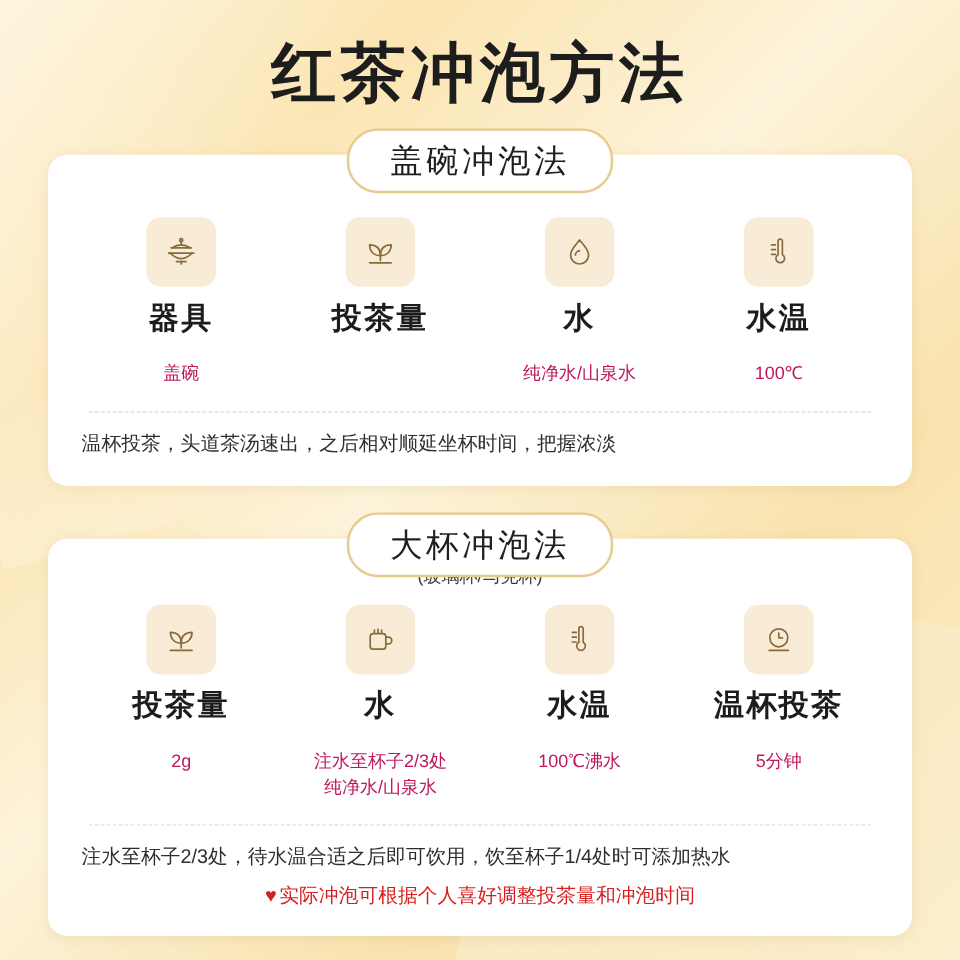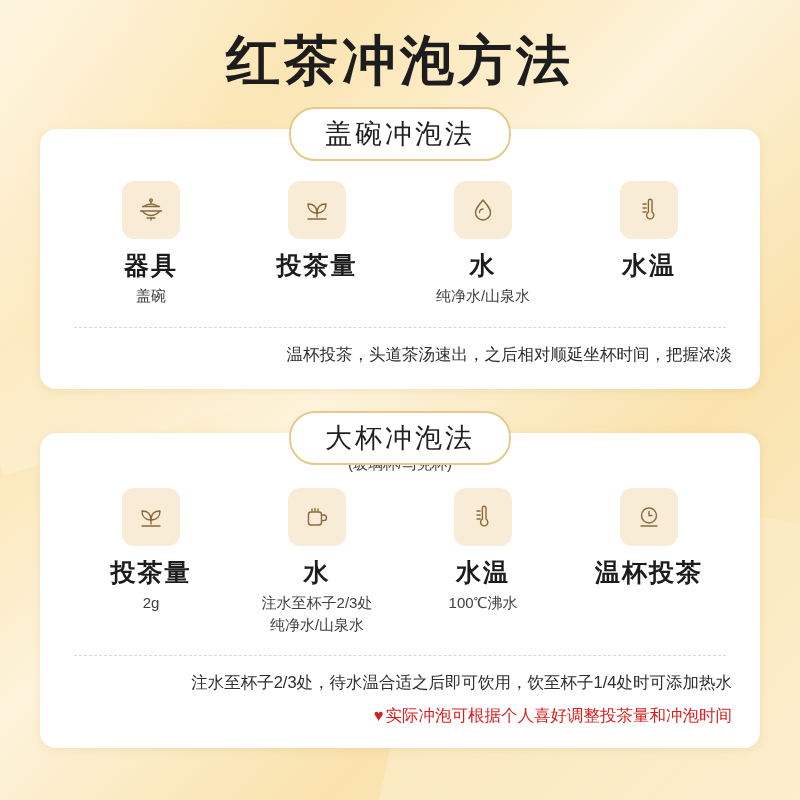--- a/index.html
+++ b/index.html
@@ -113,39 +113,39 @@
   .item-label {
     font-family: "Liberation Serif", serif;
     font-weight: bold;
     font-size: 25px;
     letter-spacing: 2px;
     color: #1c1c1c;
     line-height: 1.2;
   }
   .item-value {
     font-size: 15px;
-    color: #404040;
-    margin-top: 4px;
+    color: #be185d;
+    margin-top: 20px;
     line-height: 1.45;
     white-space: pre-line;
   }
   .divider {
     border: none;
     border-top: 1px dashed #d8d8d8;
     margin: 20px 10px 0 10px;
   }
   .footer-note {
-    text-align: right;
+    text-align: left;
     font-size: 16.5px;
     color: #2e2e2e;
     padding: 14px 4px 4px 4px;
     line-height: 1.5;
   }
   .footer-warn {
-    text-align: right;
+    text-align: center;
     font-size: 16.5px;
     color: #d81f1f;
     padding: 4px 4px 2px 4px;
     line-height: 1.5;
   }
   .heart {
     color: #d81f1f;
     margin-right: 2px;
   }
 </style>
@@ -207,20 +207,21 @@
       <div class="item">
         <div class="icon-box">
           <svg width="34" height="34" viewBox="0 0 34 34" fill="none" stroke="#8a6a3a" stroke-width="1.4" stroke-linecap="round" stroke-linejoin="round">
             <path d="M20 8 v11.2 a3.6 3.6 0 1 1 -3.6 0 V8 a1.8 1.8 0 0 1 3.6 0 Z"></path>
             <path d="M11 11 h3.2"></path>
             <path d="M11 15 h3.2"></path>
             <path d="M11 19 h3.2"></path>
           </svg>
         </div>
         <div class="item-label">水温</div>
+        <div class="item-value">100℃</div>
       </div>
 
     </div>
 
     <hr class="divider">
     <div class="footer-note">温杯投茶，头道茶汤速出，之后相对顺延坐杯时间，把握浓淡</div>
   </div>
 
   <div class="card second">
     <div class="card-badge">大杯冲泡法</div>
@@ -271,20 +272,21 @@
 
       <div class="item">
         <div class="icon-box">
           <svg width="34" height="34" viewBox="0 0 34 34" fill="none" stroke="#8a6a3a" stroke-width="1.4" stroke-linecap="round" stroke-linejoin="round">
             <circle cx="17" cy="15.5" r="7.5"></circle>
             <path d="M17 11.5 v4 h3"></path>
             <path d="M9 26 h16"></path>
           </svg>
         </div>
         <div class="item-label">温杯投茶</div>
+        <div class="item-value">5分钟</div>
       </div>
 
     </div>
 
     <hr class="divider">
     <div class="footer-note">注水至杯子2/3处，待水温合适之后即可饮用，饮至杯子1/4处时可添加热水</div>
     <div class="footer-warn">
       <span class="heart">♥</span><span>实际冲泡可根据个人喜好调整投茶量和冲泡时间</span>
     </div>
   </div>

